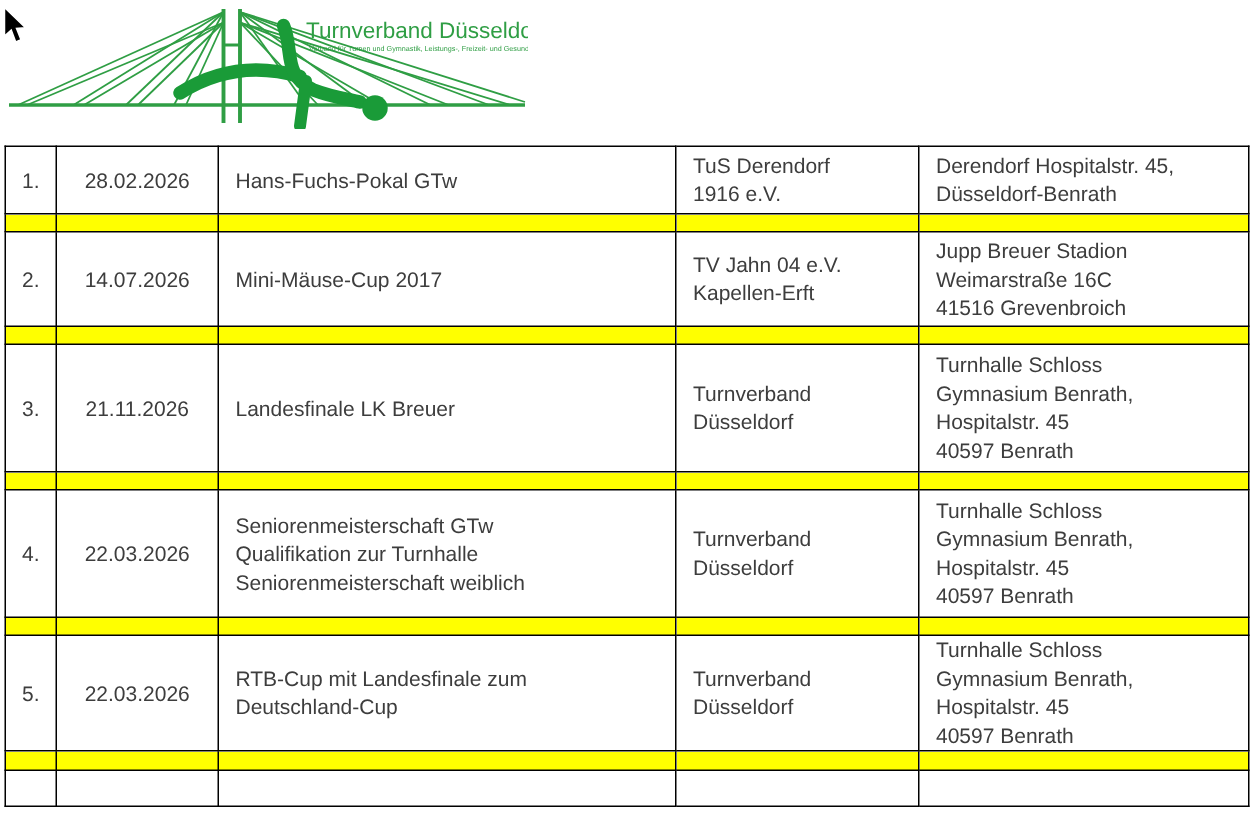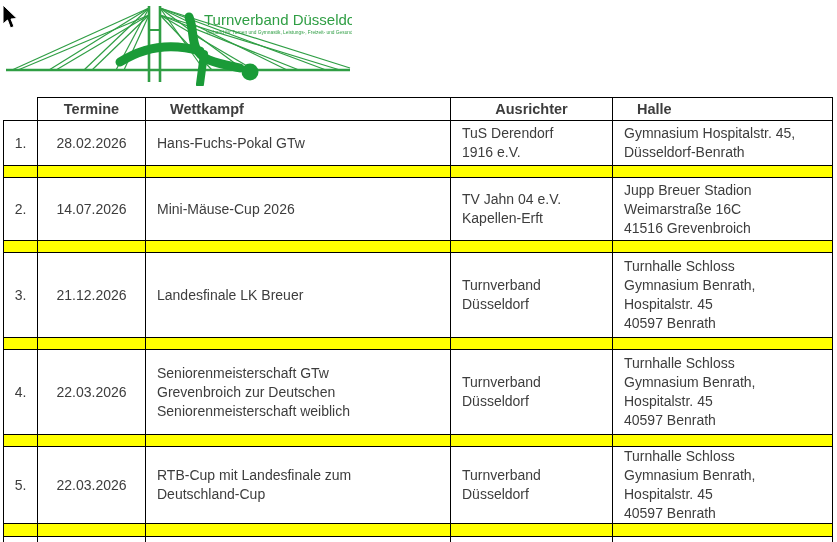--- a/index.html
+++ b/index.html
@@ -122,87 +122,80 @@
   <table id="schedule">
     <colgroup>
       <col style="width:34px">
         <col style="width:108px">
         <col style="width:305px">
       <col style="width:162px">
         <col style="width:220px">
     </colgroup>
 
     <tbody>
-        <tr class="header-row">
-      <th class="blank"></th>
-      <th>Termine</th>
-      <th class="align-left">Wettkampf</th>
-      <th>Ausrichter</th>
-      <th class="align-left">Halle</th>
-    </tr>
 
     <tr class="r1">
       <td class="num-cell">1.</td>
       <td class="date-cell">28.02.2026</td>
       <td class="text-cell">Hans-Fuchs-Pokal GTw</td>
       <td class="text-cell">TuS Derendorf
 1916 e.V.</td>
-      <td class="text-cell">Gymnasium Hospitalstr. 45,
+      <td class="text-cell">Derendorf Hospitalstr. 45,
 Düsseldorf-Benrath</td>
     </tr>
     <tr class="sep-row">
       <td></td>
           <td></td>
           <td></td>
           <td></td>
           <td></td>
     </tr>
 
     <tr class="r2">
       <td class="num-cell">2.</td>
       <td class="date-cell">14.07.2026</td>
-      <td class="text-cell">Mini-Mäuse-Cup 2026</td>
+      <td class="text-cell">Mini-Mäuse-Cup 2017</td>
       <td class="text-cell">TV Jahn 04 e.V.
 Kapellen-Erft</td>
       <td class="text-cell">Jupp Breuer Stadion
 Weimarstraße 16C
 41516 Grevenbroich</td>
     </tr>
     <tr class="sep-row">
       <td></td>
           <td></td>
           <td></td>
           <td></td>
           <td></td>
     </tr>
 
     <tr class="r3">
       <td class="num-cell">3.</td>
-      <td class="date-cell">21.12.2026</td>
+      <td class="date-cell">21.11.2026</td>
       <td class="text-cell">Landesfinale LK Breuer</td>
       <td class="text-cell">Turnverband
 Düsseldorf</td>
       <td class="text-cell">Turnhalle Schloss
 Gymnasium Benrath,
 Hospitalstr. 45
 40597 Benrath</td>
     </tr>
     <tr class="sep-row">
       <td></td>
           <td></td>
           <td></td>
           <td></td>
           <td></td>
     </tr>
 
     <tr class="r4">
       <td class="num-cell">4.</td>
       <td class="date-cell">22.03.2026</td>
       <td class="text-cell">Seniorenmeisterschaft GTw
-Grevenbroich zur Deutschen
+Qualifikation zur Turnhalle
 Seniorenmeisterschaft weiblich</td>
       <td class="text-cell">Turnverband
 Düsseldorf</td>
       <td class="text-cell">Turnhalle Schloss
 Gymnasium Benrath,
 Hospitalstr. 45
 40597 Benrath</td>
     </tr>
     <tr class="sep-row">
       <td></td>

